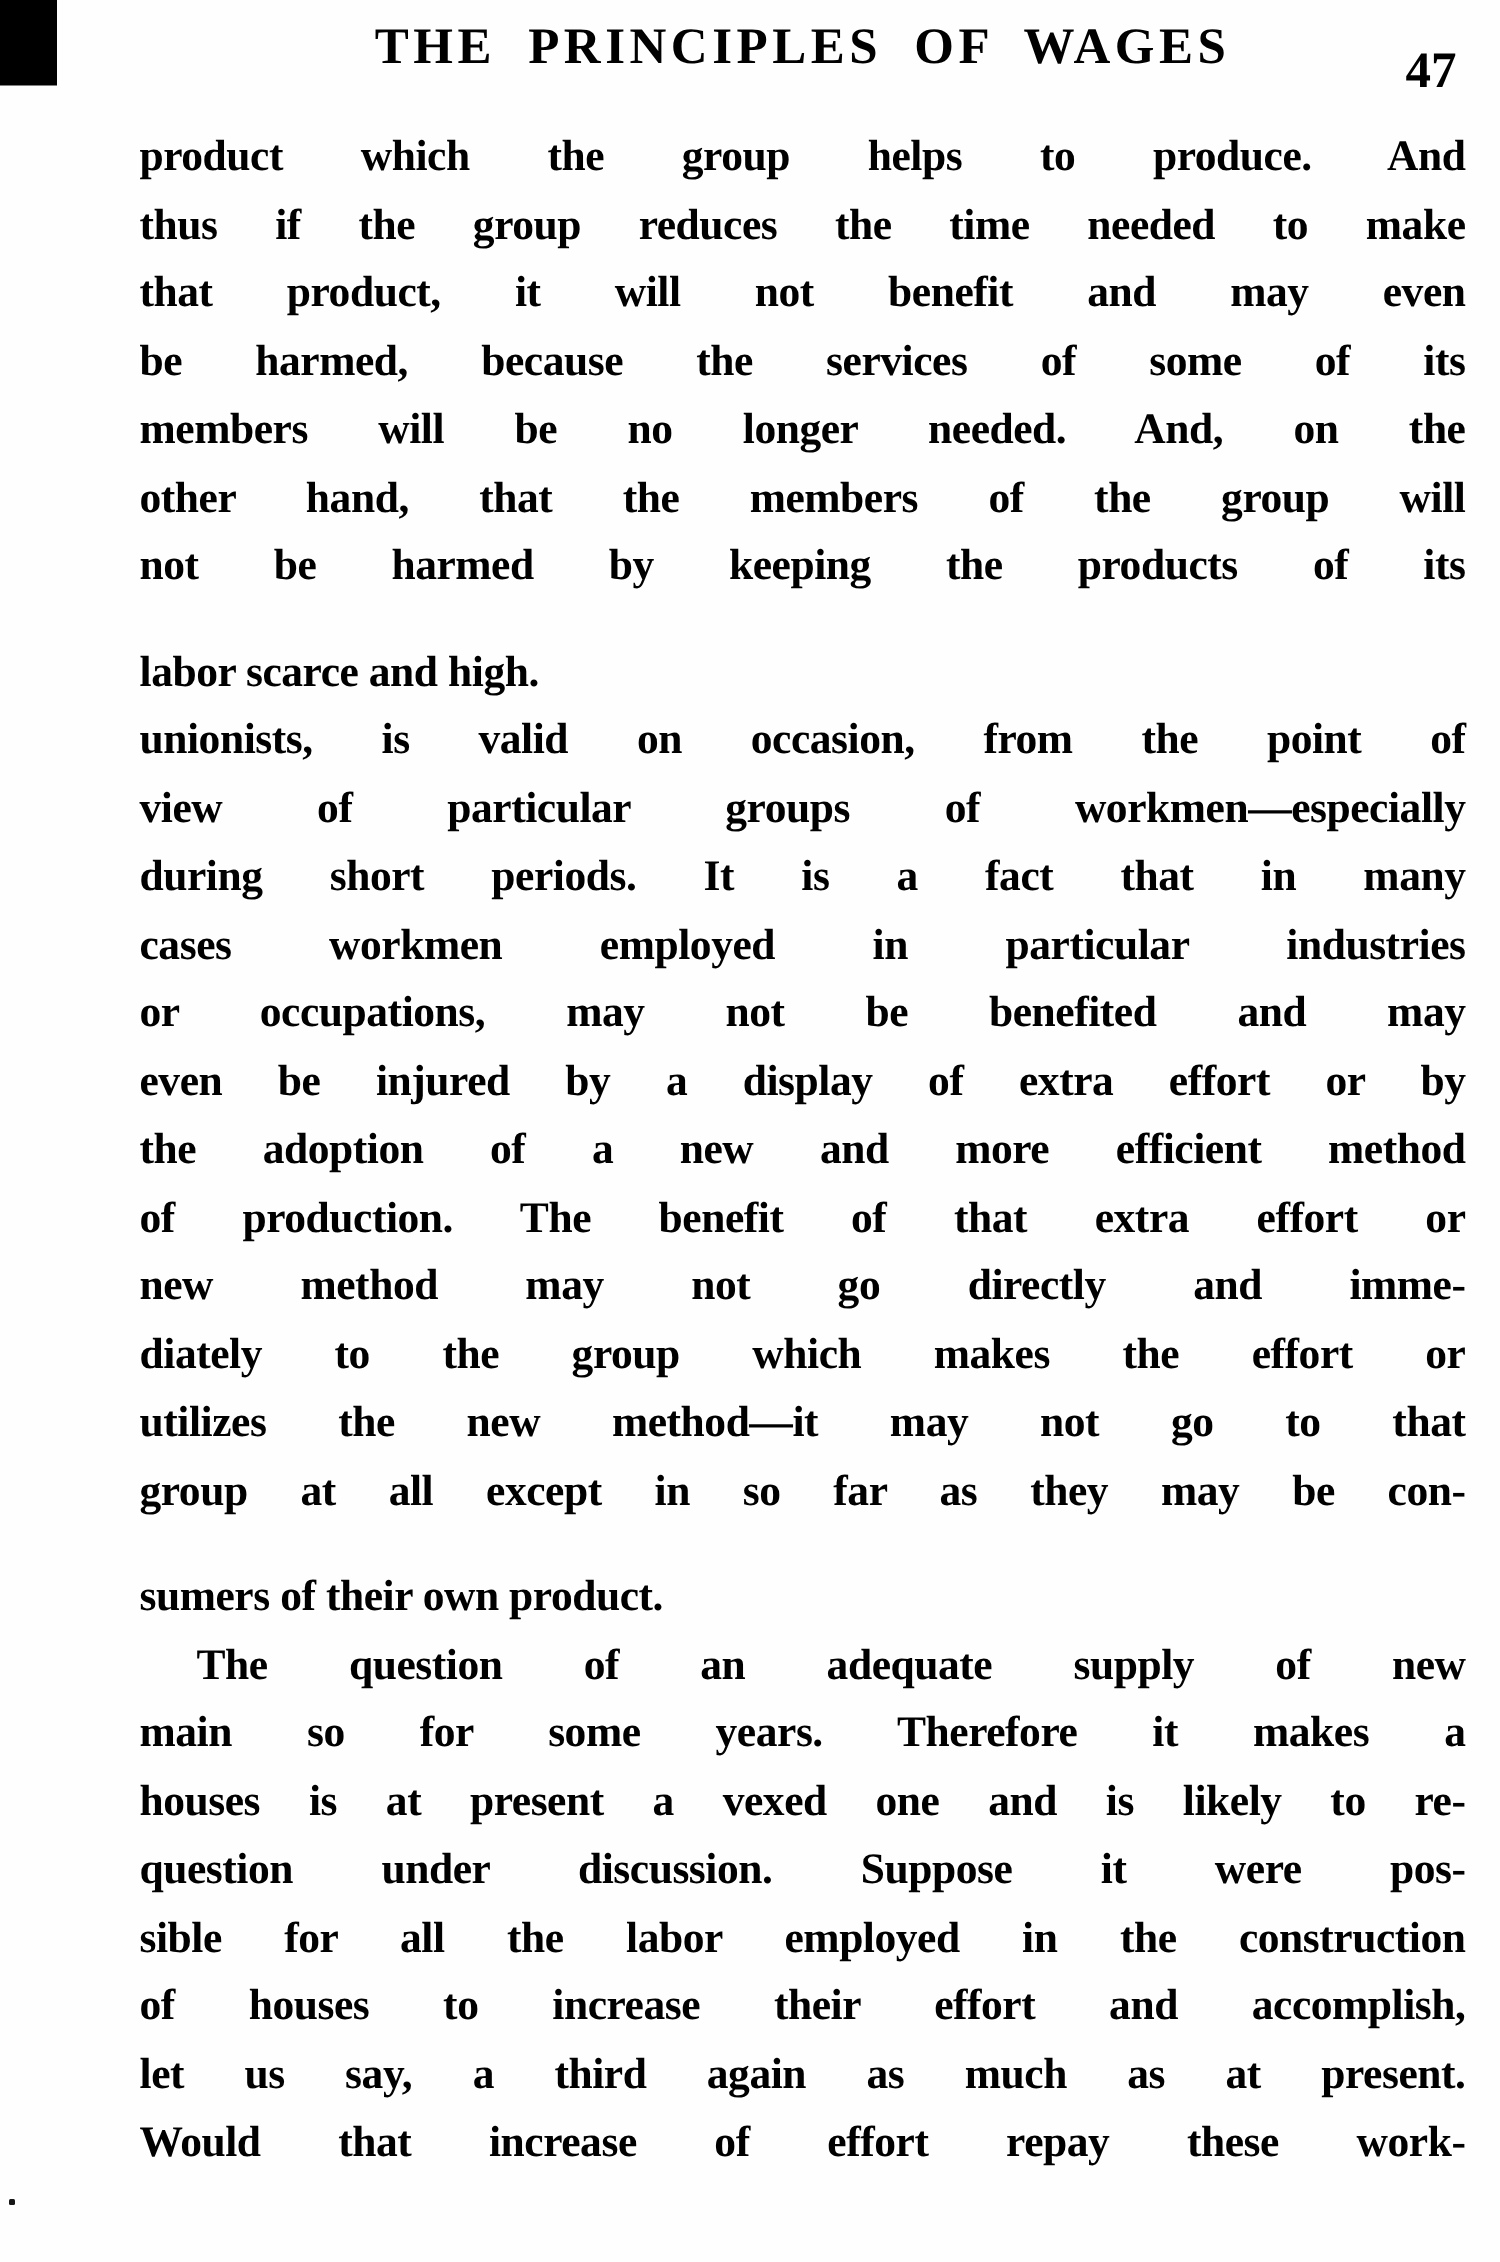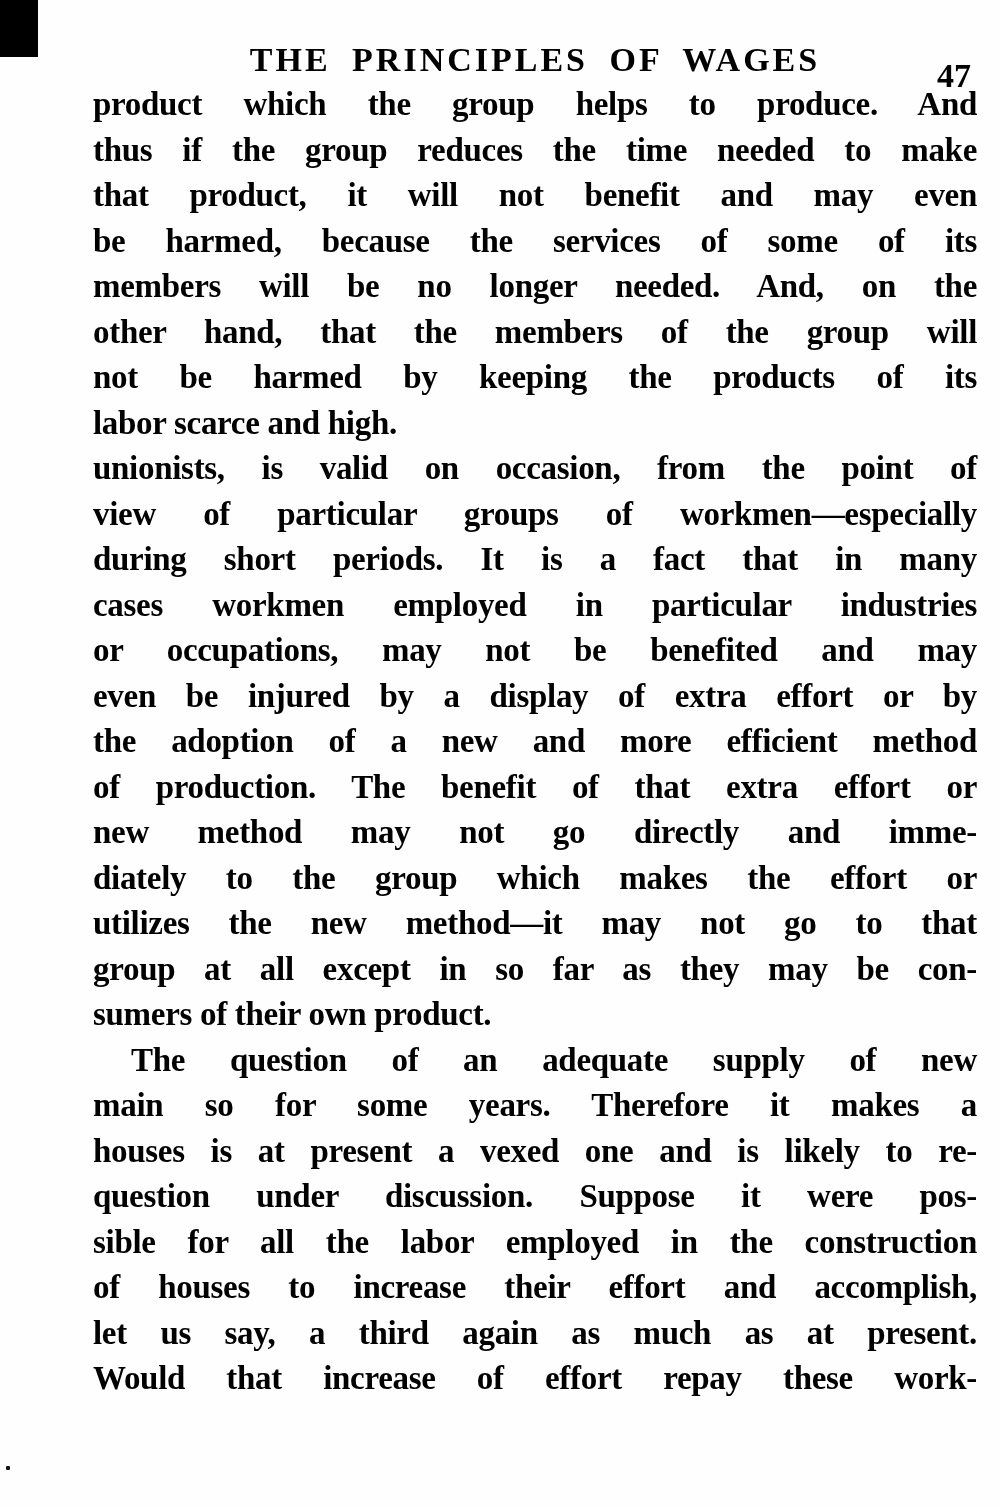--- a/index.html
+++ b/index.html
@@ -32,21 +32,20 @@
     height: 4px;
     background: #161616;
     border-radius: 1px;
   }
   .running-head {
     position: absolute;
     left: 93px;
     top: 10px;
     width: 884px;
     height: 44px;
-    margin-top: 28px;
   }
   .running-title {
     display: block;
     text-align: center;
     font-size: 34px;
     font-weight: 700;
     letter-spacing: 3px;
     word-spacing: 10px;
     line-height: 44px;
     white-space: nowrap;
@@ -57,34 +56,35 @@
     top: 16px;
     font-size: 34px;
     font-weight: 700;
     line-height: 44px;
   }
   .body-text {
     position: absolute;
     left: 93px;
     top: 82px;
     width: 884px;
-    font-size: 33px;
+    font-size: 29px;
     font-weight: 700;
     letter-spacing: -0.3px;
     line-height: 45.5px;
   }
   .line {
     text-align: justify;
     text-align-last: justify;
     height: 45.5px;
     overflow: visible;
     white-space: nowrap;
   }
   .line.pend {
     text-align-last: left;
+    margin-top: 25px;
   }
   .line.indent {
     text-indent: 38px;
   }
   .it {
   }
 </style>
 </head>
 <body>
 

